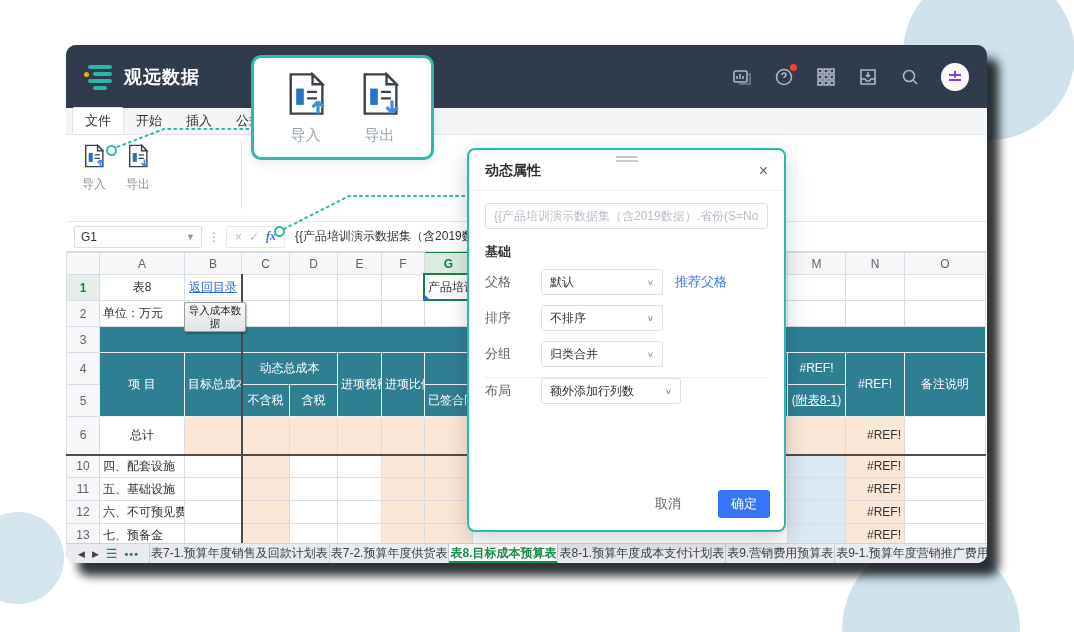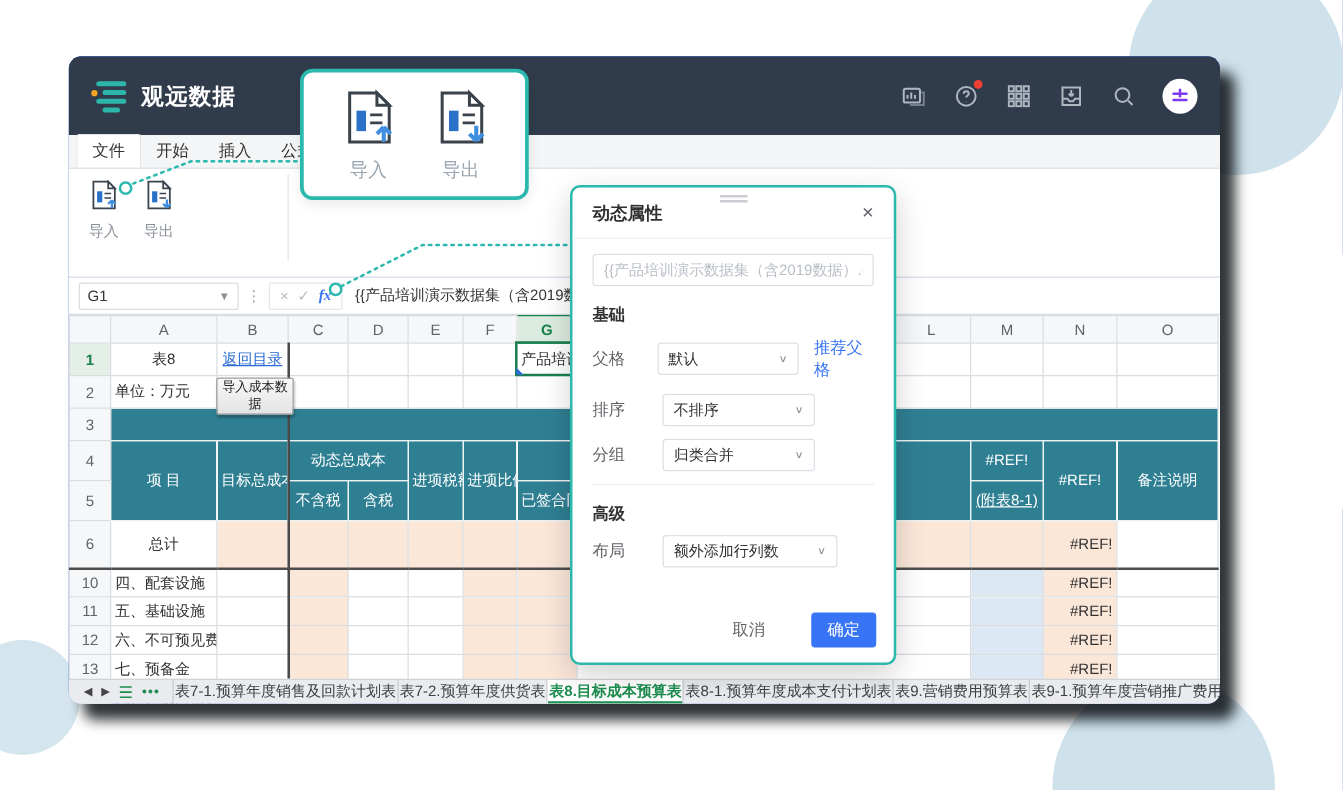--- a/index.html
+++ b/index.html
@@ -7,22 +7,22 @@
     font-family:"Liberation Sans","DejaVu Sans",sans-serif; }
   .stage { position:relative; width:1074px; height:632px; background:#fff; overflow:hidden; }
 
   
   .bubble { position:absolute; border-radius:50%; background:#cfe2ec; }
   .bubble.tr { left:903px; top:-32px; width:172px; height:172px; }
   .bubble.br { left:842px; top:540px; width:178px; height:178px; }
   .bubble.bl { left:-28px; top:512px; width:92px; height:92px; background:#d4e5ee; }
 
   
-  .window { position:absolute; left:55px; top:45px; width:921px; height:518px;
-    background:#1d4ed8; border-radius:10px; overflow:hidden;
+  .window { position:absolute; left:66px; top:45px; width:921px; height:518px;
+    background:#14b8a6; border-radius:10px; overflow:hidden;
     box-shadow:12px 13px 10px rgba(5,8,12,.82); z-index:2; }
 
   
   .navbar { position:absolute; left:0; top:0; right:0; height:63px; background:#303c4b;
     display:flex; align-items:center; justify-content:space-between; padding:0 18px; }
   .logo { display:flex; align-items:center; gap:10px; }
   .logo-mark { position:relative; width:30px; height:26px; }
   .logo-mark i { position:absolute; height:4px; border-radius:2px; background:#2cb5a8; display:block; }
   .logo-mark i:nth-child(1){ left:4px; top:1px; width:24px; }
   .logo-mark i:nth-child(2){ left:9px; top:8px; width:19px; }
@@ -103,21 +103,21 @@
   svg.dots { position:absolute; left:0; top:0; width:921px; height:518px; z-index:5; pointer-events:none; }
 
   
   .callout { position:absolute; left:185px; top:10px; width:183px; height:105px; background:#fff;
     border:3px solid #2bb8ad; border-radius:10px; z-index:7; display:flex; align-items:center; justify-content:center; gap:26px;
     box-shadow:0 4px 10px rgba(0,0,0,.08); }
   .co-item { text-align:center; }
   .co-item .lab { font-size:15px; color:#9aa5b1; margin-top:4px; }
 
   
-  .dialog { position:absolute; left:401px; top:103px; width:261px; height:384px; background:#fff;
+  .dialog { position:absolute; left:401px; top:103px; width:319px; height:384px; background:#fff;
     border:2px solid #2bb8ad; border-radius:8px; z-index:8; box-shadow:0 8px 24px rgba(0,0,0,.18); }
   .dlg-handle { position:absolute; left:50%; top:6px; width:22px; margin-left:-11px; }
   .dlg-handle i { display:block; height:2px; background:#c9ccd1; margin-bottom:2px; }
   .dlg-head { display:flex; align-items:center; justify-content:space-between; padding:12px 16px 10px;
     border-bottom:1px solid #ebeef2; }
   .dlg-title { font-size:14px; font-weight:700; color:#303133; }
   .dlg-close { font-size:16px; color:#606266; line-height:1; }
   .dlg-body { padding:12px 16px 0; }
   .dlg-input { width:100%; height:26px; border:1px solid #dcdfe6; border-radius:3px; padding:0 8px;
     font-size:12px; color:#b9bec7; font-family:inherit; background:#fff; }
@@ -511,21 +511,20 @@
           </div>
         </div>
         <div class="dlg-row">
           <span class="dlg-lab">分组</span>
           <div class="dlg-select">
             <span>归类合并</span>
             <span class="caret">∨</span>
           </div>
         </div>
         <div class="dlg-div"></div>
-        <div class="dlg-sec">高级</div>
         <div class="dlg-row">
           <span class="dlg-lab">布局</span>
           <div class="dlg-select wide">
             <span>额外添加行列数</span>
             <span class="caret">∨</span>
           </div>
         </div>
       </div>
       <div class="dlg-foot">
         <span class="btn-cancel">取消</span>

